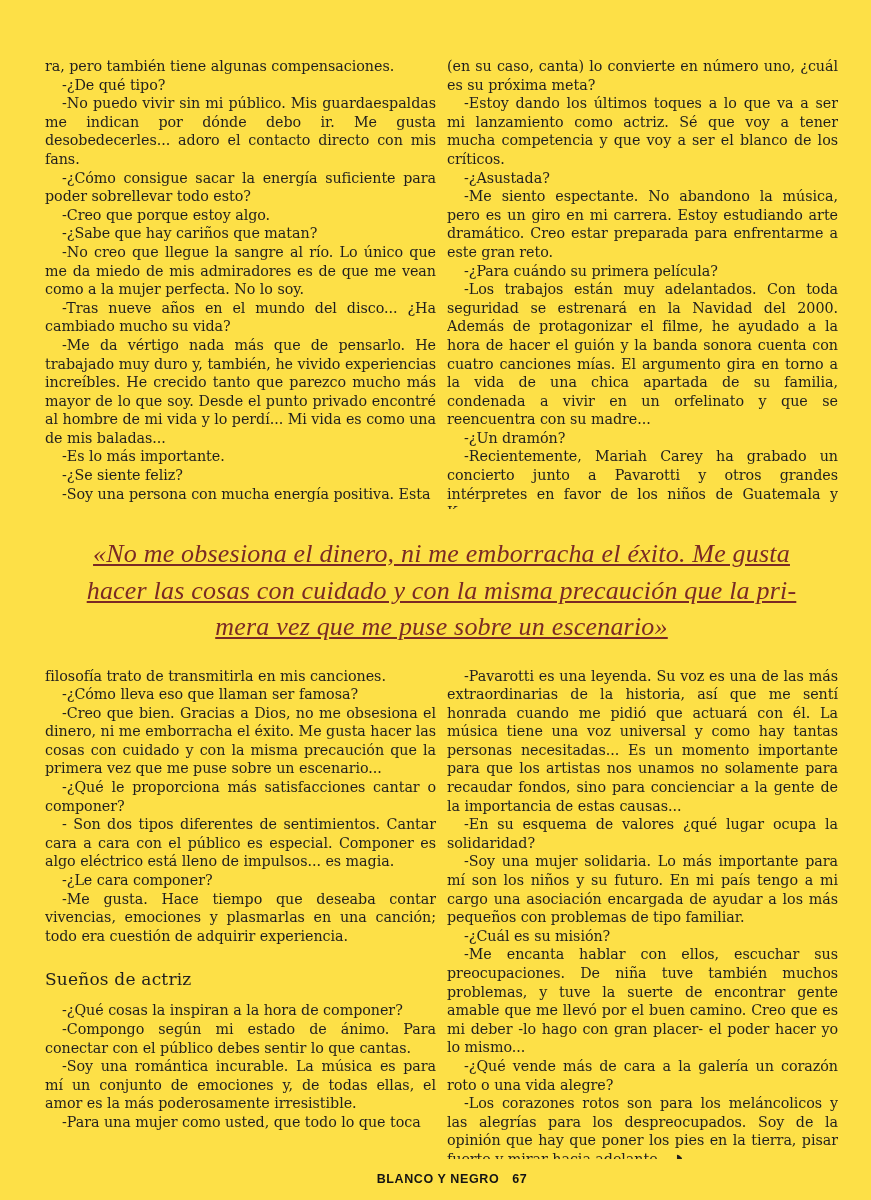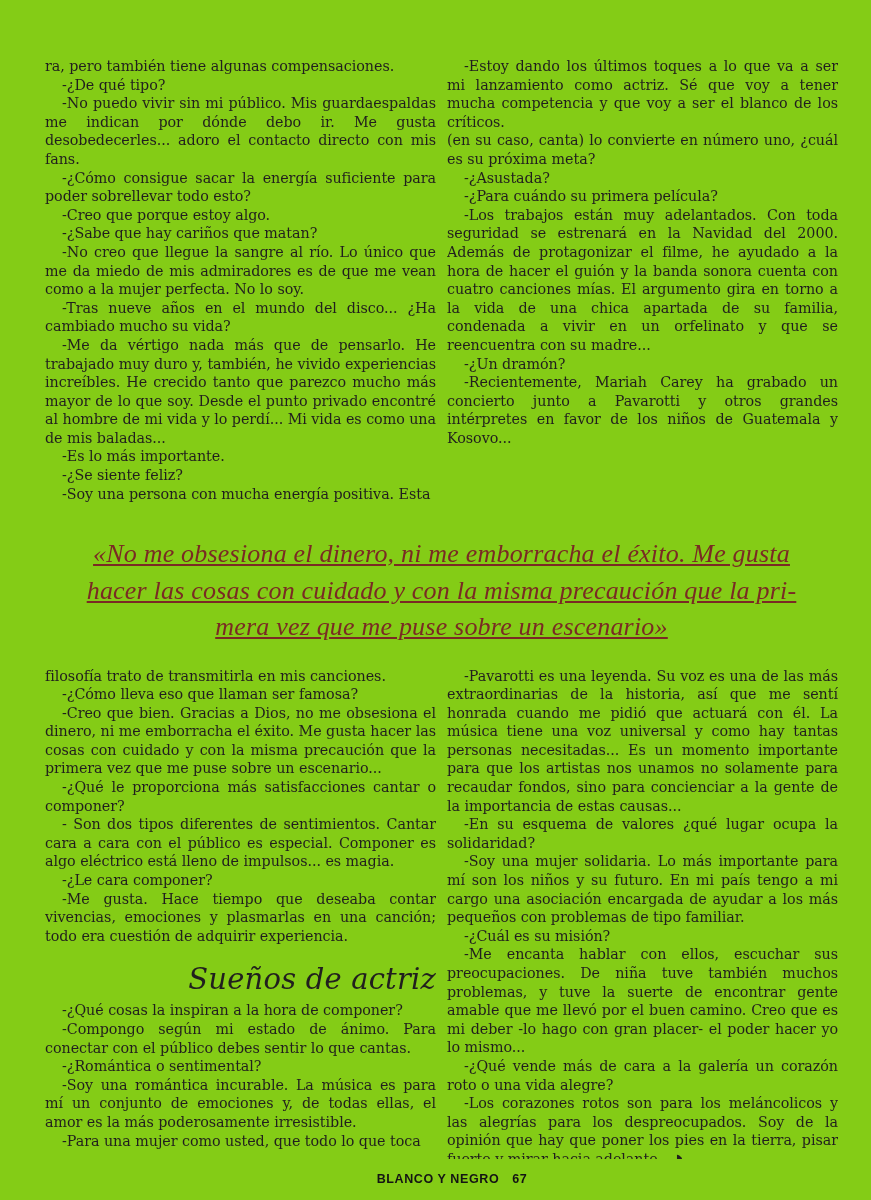--- a/index.html
+++ b/index.html
@@ -30,25 +30,24 @@
     font-size: 14.3px;
     line-height: 18.6px;
     letter-spacing: -0.05px;
   }
   .section-top .col { height: 452px; }
   .section-bottom .col { height: 492px; }
   p.para { margin: 0; }
   p.p { text-indent: 17px; }
   p.cont { text-indent: 0; }
   p.h {
-    font-style: italic;
-    font-size: 29px;
+    font-size: 17px;
     line-height: 27px;
     text-indent: 0;
-    text-align: right;
+    text-align: left;
     margin: 21px 0 8px 0;
     letter-spacing: 0.2px;
   }
   .pull-quote {
     margin: 27px 0 21px 0;
     text-align: center;
     font-family: "Liberation Serif", serif;
     font-style: italic;
     font-weight: 500;
     font-size: 26px;
@@ -69,44 +68,45 @@
     font-size: 12.5px;
     letter-spacing: 0.6px;
     color: #141414;
     padding-left: 33px;
   }
   .footer .page-num { margin-left: 13px; }
 </style>
 </head>
 <body>
 
-<div class="page" style="background: #84cc16; color: rgb(33, 31, 30);">
+<div class="page" style="background: #fde047; color: rgb(33, 31, 30);">
   <div class="content">
 
     <div class="cols section-top">
       <div class="col">
 
       <p class="para cont">ra, pero también tiene algunas compensaciones.</p>
           <p class="para p">-¿De qué tipo?</p>
           <p class="para p">-No puedo vivir sin mi público. Mis guardaespaldas me indican por dónde debo ir. Me gusta desobedecerles... adoro el contacto directo con mis fans.</p>
           <p class="para p">-¿Cómo consigue sacar la energía suficiente para poder sobrellevar todo esto?</p>
           <p class="para p">-Creo que porque estoy algo.</p>
           <p class="para p">-¿Sabe que hay cariños que matan?</p>
           <p class="para p">-No creo que llegue la sangre al río. Lo único que me da miedo de mis admiradores es de que me vean como a la mujer perfecta. No lo soy.</p>
           <p class="para p">-Tras nueve años en el mundo del disco... ¿Ha cambiado mucho su vida?</p>
           <p class="para p">-Me da vértigo nada más que de pensarlo. He trabajado muy duro y, también, he vivido experiencias increíbles. He crecido tanto que parezco mucho más mayor de lo que soy. Desde el punto privado encontré al hombre de mi vida y lo perdí... Mi vida es como una de mis baladas...</p>
           <p class="para p">-Es lo más importante.</p>
           <p class="para p">-¿Se siente feliz?</p>
           <p class="para p">-Soy una persona con mucha energía positiva. Esta</p>
         </div>
       <div class="col">
 
-      <p class="para p">-Estoy dando los últimos toques a lo que va a ser mi lanzamiento como actriz. Sé que voy a tener mucha competencia y que voy a ser el blanco de los críticos.</p>
-          <p class="para cont">(en su caso, canta) lo convierte en número uno, ¿cuál es su próxima meta?</p>
+      <p class="para cont">(en su caso, canta) lo convierte en número uno, ¿cuál es su próxima meta?</p>
+          <p class="para p">-Estoy dando los últimos toques a lo que va a ser mi lanzamiento como actriz. Sé que voy a tener mucha competencia y que voy a ser el blanco de los críticos.</p>
           <p class="para p">-¿Asustada?</p>
+          <p class="para p">-Me siento espectante. No abandono la música, pero es un giro en mi carrera. Estoy estudiando arte dramático. Creo estar preparada para enfrentarme a este gran reto.</p>
           <p class="para p">-¿Para cuándo su primera película?</p>
           <p class="para p">-Los trabajos están muy adelantados. Con toda seguridad se estrenará en la Navidad del 2000. Además de protagonizar el filme, he ayudado a la hora de hacer el guión y la banda sonora cuenta con cuatro canciones mías. El argumento gira en torno a la vida de una chica apartada de su familia, condenada a vivir en un orfelinato y que se reencuentra con su madre...</p>
           <p class="para p">-¿Un dramón?</p>
           <p class="para p">-Recientemente, Mariah Carey ha grabado un concierto junto a Pavarotti y otros grandes intérpretes en favor de los niños de Guatemala y Kosovo...</p>
         </div>
     </div>
 
     <div class="pull-quote" style="color: rgb(122, 42, 36); text-decoration: underline;">
       <div class="quote-line">«No me obsesiona el dinero, ni me emborracha el éxito. Me gusta</div>
       <div class="quote-line">hacer las cosas con cuidado y con la misma precaución que la pri-</div>
@@ -119,21 +119,20 @@
       <p class="para cont">filosofía trato de transmitirla en mis canciones.</p>
           <p class="para p">-¿Cómo lleva eso que llaman ser famosa?</p>
           <p class="para p">-Creo que bien. Gracias a Dios, no me obsesiona el dinero, ni me emborracha el éxito. Me gusta hacer las cosas con cuidado y con la misma precaución que la primera vez que me puse sobre un escenario...</p>
           <p class="para p">-¿Qué le proporciona más satisfacciones cantar o componer?</p>
           <p class="para p">- Son dos tipos diferentes de sentimientos. Cantar cara a cara con el público es especial. Componer es algo eléctrico está lleno de impulsos... es magia.</p>
           <p class="para p">-¿Le cara componer?</p>
           <p class="para p">-Me gusta. Hace tiempo que deseaba contar vivencias, emociones y plasmarlas en una canción; todo era cuestión de adquirir experiencia.</p>
           <p class="para h">Sueños de actriz</p>
           <p class="para p">-¿Qué cosas la inspiran a la hora de componer?</p>
           <p class="para p">-Compongo según mi estado de ánimo. Para conectar con el público debes sentir lo que cantas.</p>
-          <p class="para p">-¿Romántica o sentimental?</p>
           <p class="para p">-Soy una romántica incurable. La música es para mí un conjunto de emociones y, de todas ellas, el amor es la más poderosamente irresistible.</p>
           <p class="para p">-Para una mujer como usted, que todo lo que toca</p>
         </div>
       <div class="col">
 
       <p class="para p">-Pavarotti es una leyenda. Su voz es una de las más extraordinarias de la historia, así que me sentí honrada cuando me pidió que actuará con él. La música tiene una voz universal y como hay tantas personas necesitadas... Es un momento importante para que los artistas nos unamos no solamente para recaudar fondos, sino para concienciar a la gente de la importancia de estas causas...</p>
           <p class="para p">-En su esquema de valores ¿qué lugar ocupa la solidaridad?</p>
           <p class="para p">-Soy una mujer solidaria. Lo más importante para mí son los niños y su futuro. En mi país tengo a mi cargo una asociación encargada de ayudar a los más pequeños con problemas de tipo familiar.</p>
           <p class="para p">-¿Cuál es su misión?</p>
           <p class="para p">-Me encanta hablar con ellos, escuchar sus preocupaciones. De niña tuve también muchos problemas, y tuve la suerte de encontrar gente amable que me llevó por el buen camino. Creo que es mi deber -lo hago con gran placer- el poder hacer yo lo mismo...</p>

